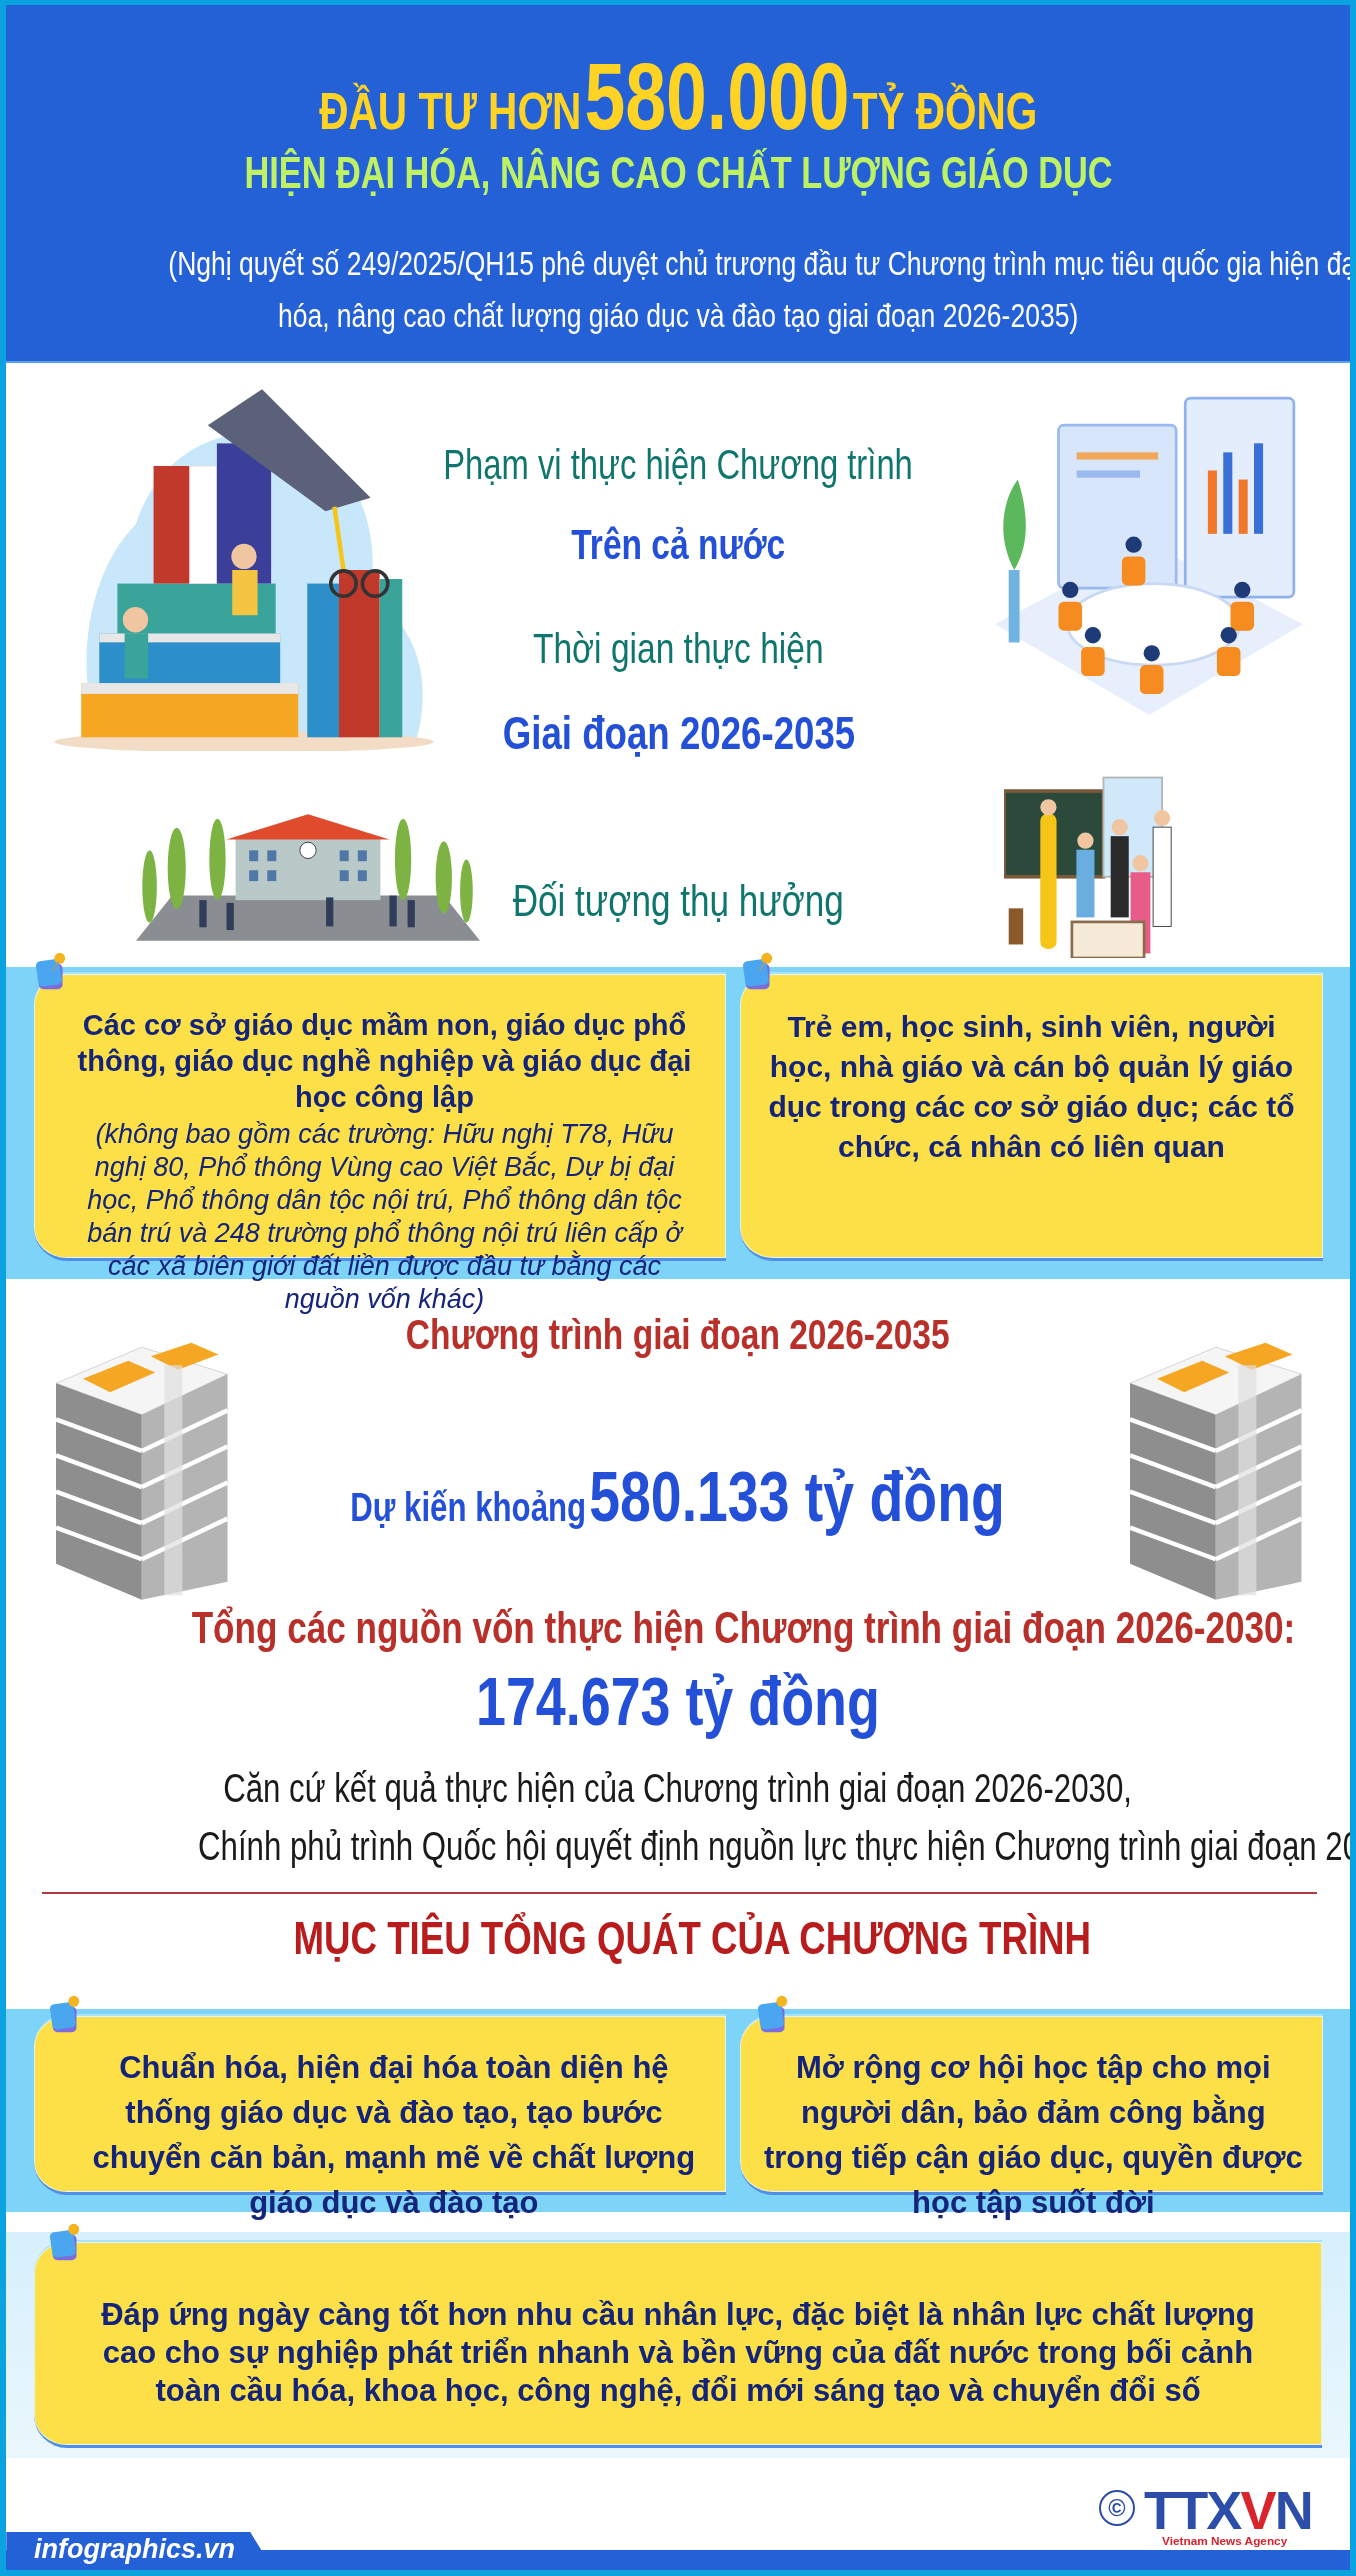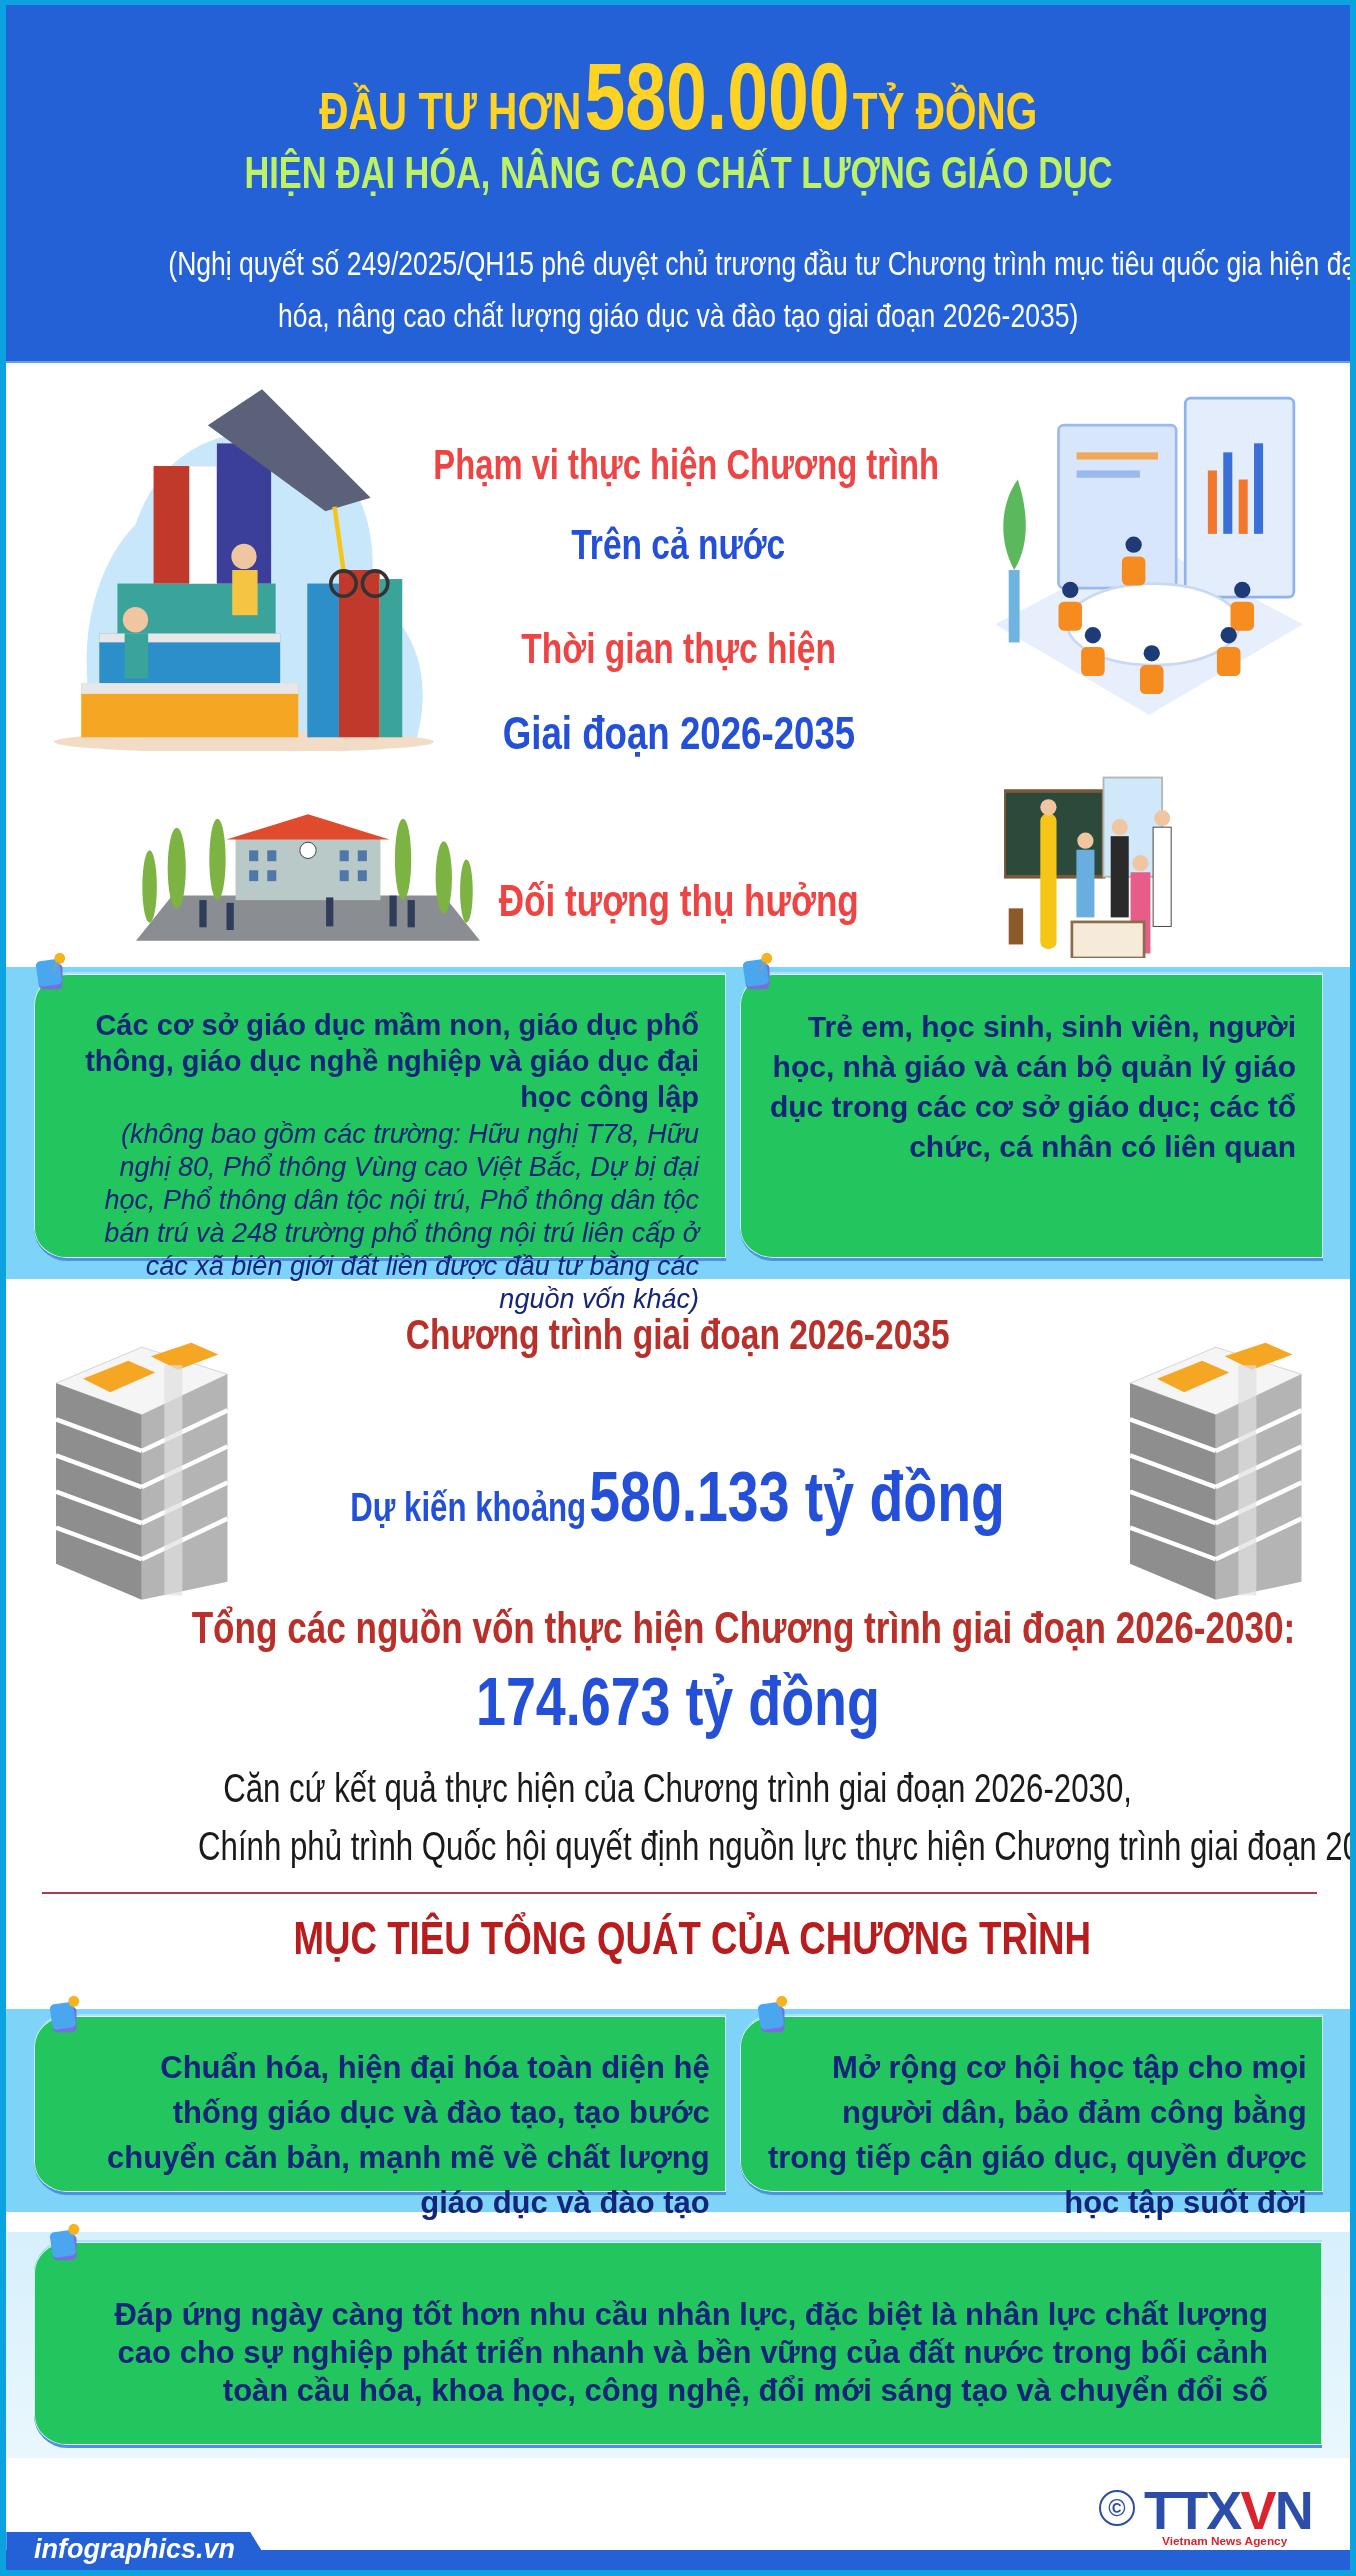--- a/index.html
+++ b/index.html
@@ -10,41 +10,41 @@
 
   
   .header { position: absolute; left: 0; top: 0; width: 1356px; height: 363px; background: #2461d6; border-bottom: 2.7px solid #5aa0ea; text-align: center; }
   .h-line1 { position: absolute; top: 43px; left: 0; width: 100%; color: #ffd323; font-weight: bold; }
   .h-line1 .sm { font-size: 52px; }
   .h-line1 .big { font-size: 94px; }
   .h-line2 { position: absolute; top: 148px; left: 0; width: 100%; color: #bef264; font-weight: bold; font-size: 44px; }
   .h-sub { position: absolute; top: 237px; left: 0; width: 100%; color: #ffffff; font-size: 34px; line-height: 52px; }
 
   
-  .sec-title-red { color: #ef4444; font-weight: bold; }
+  .sec-title-red { color: #0f766e; font-weight: normal; }
   .sec-title-blue { color: #2450d8; font-weight: bold; }
   .center-text { position: absolute; left: 362px; width: 633px; text-align: center; }
   .t-scope { top: 441px; font-size: 42px; }
   .t-nation { top: 520px; font-size: 43px; }
   .t-time { top: 624px; font-size: 43px; }
   .t-period { top: 705px; font-size: 47px; }
   .t-benef { top: 875px; font-size: 45px; }
 
   
   .illus { position: absolute; }
   .ill-books { left: 36px; top: 389px; width: 416px; height: 362px; }
   .ill-meeting { left: 977px; top: 389px; width: 335px; height: 344px; }
   .ill-school { left: 136px; top: 814px; width: 344px; height: 127px; }
   .ill-teachers { left: 1004px; top: 773px; width: 217px; height: 185px; }
   .ill-money-l { left: 47px; top: 1329px; width: 185px; height: 271px; }
   .ill-money-r { left: 1121px; top: 1329px; width: 185px; height: 271px; }
 
   
   .band { position: absolute; left: 6.3px; width: 1344px; background: #7dd3f8; }
-  .card { position: absolute; background: #22c55e; border-radius: 33px 0 0 33px; border-top: 2.7px solid #a8e2fb; border-bottom: 3.6px solid #4f8fe6; box-shadow: inset 0 0 0 0.9px #e3f4fd; text-align: right; color: #14247a; }
+  .card { position: absolute; background: #fde047; border-radius: 33px 0 0 33px; border-top: 2.7px solid #a8e2fb; border-bottom: 3.6px solid #4f8fe6; box-shadow: inset 0 0 0 0.9px #e3f4fd; text-align: center; color: #14247a; }
   .pin { position: absolute; width: 33px; height: 40px; }
   .card-text { font-weight: bold; font-size: 29px; line-height: 36px; }
   .card-note { font-style: italic; font-size: 27px; line-height: 33px; margin-top: 3px; }
 
   
   .f-title { position: absolute; left: 226px; width: 904px; text-align: center; color: #b9302a; font-weight: bold; font-size: 43px; line-height: 65px; top: 1302px; }
   .f-expect { position: absolute; left: 226px; width: 904px; text-align: center; top: 1456px; color: #2450d8; font-weight: bold; }
   .f-expect .lbl { font-size: 40px; }
   .f-expect .num { font-size: 71px; }
   .f-sub-title { position: absolute; left: 36px; width: 1284px; text-align: center; top: 1602px; color: #b9302a; font-weight: bold; font-size: 45px; }

